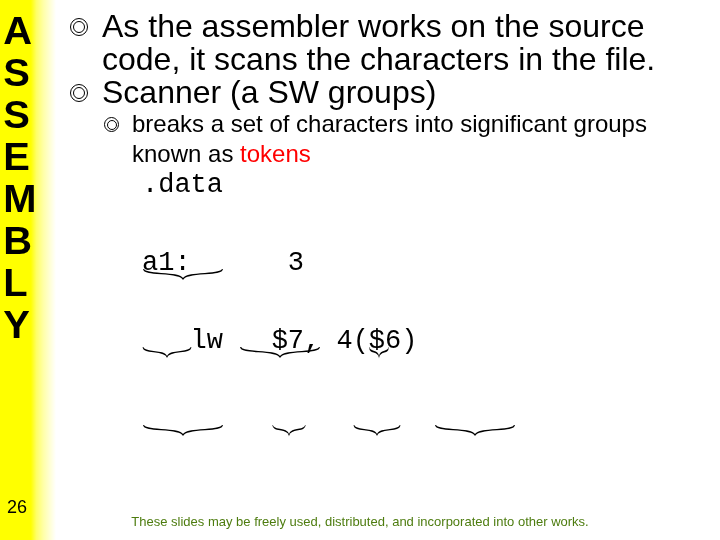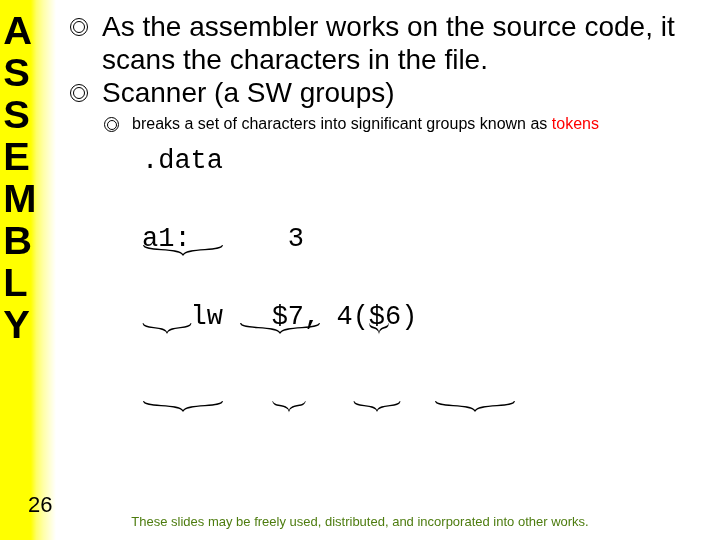--- a/index.html
+++ b/index.html
@@ -41,21 +41,21 @@
     position: absolute;
     left: 62px;
     top: 10px;
     width: 642px;
     z-index: 1;
   }
   ul.top { list-style: none; }
   ul.top > li {
     position: relative;
     padding-left: 40px;
-    font-size: 28px;
+    font-size: 32px;
     line-height: 33px;
     color: #000;
     margin-bottom: 0;
   }
   ul.top > li::before {
     content: "";
     position: absolute;
     left: 8px;
     top: 8px;
     width: 16px;
@@ -70,21 +70,21 @@
     top: 11px;
     width: 10px;
     height: 10px;
     border: 1px solid #000;
     border-radius: 50%;
   }
   ul.sub { list-style: none; margin-left: 40px; }
   ul.sub > li {
     position: relative;
     padding-left: 30px;
-    font-size: 16px;
+    font-size: 24px;
     line-height: 30px;
     color: #000;
   }
   ul.sub > li::before {
     content: "";
     position: absolute;
     left: 2px;
     top: 8px;
     width: 13px;
     height: 13px;
@@ -97,21 +97,20 @@
     left: 4.5px;
     top: 10.5px;
     width: 8px;
     height: 8px;
     border: 0.8px solid #000;
     border-radius: 50%;
   }
   .tok { color: #ff0000; }
   .code-block {
     margin-left: 80px;
-    margin-top: 6px;
     font-family: "Courier New", monospace;
     font-size: 27px;
     line-height: 32px;
   }
   .code-line {
     display: flex;
     gap: 0;
     margin-bottom: 2px;
   }
   .code-seg {
@@ -140,23 +139,23 @@
     top: 0;
     height: 14px;
   }
   .underbrace svg {
     width: 100%;
     height: 14px;
     display: block;
   }
   .slide-num {
     position: absolute;
-    left: 28px;
+    left: 7px;
     bottom: 22px;
-    font-size: 22px;
+    font-size: 18px;
     color: #000;
     z-index: 2;
   }
   .footer {
     position: absolute;
     left: 0;
     right: 0;
     bottom: 11px;
     text-align: center;
     font-size: 13px;

